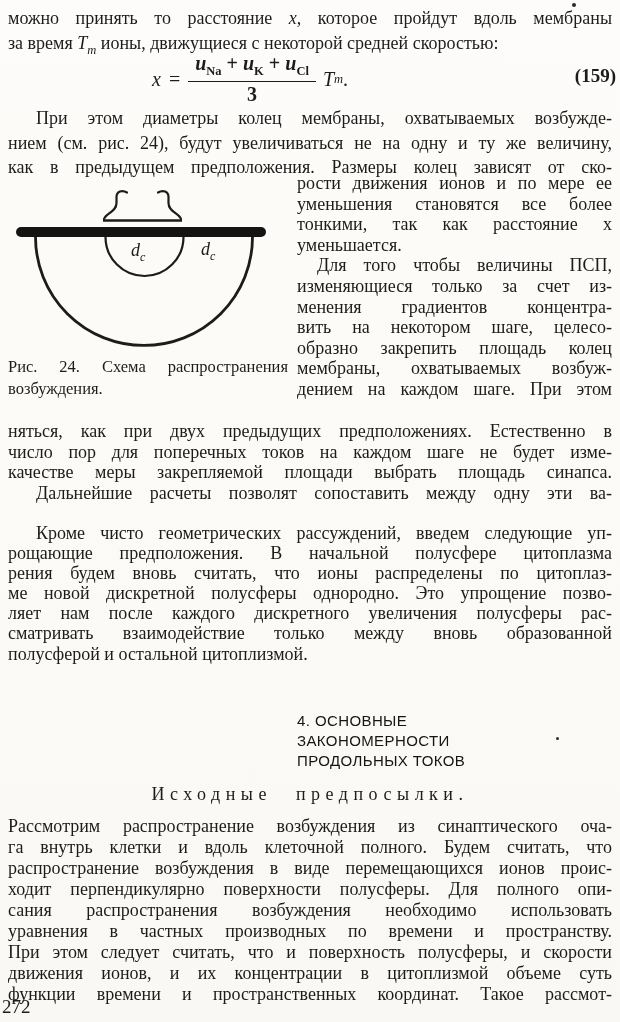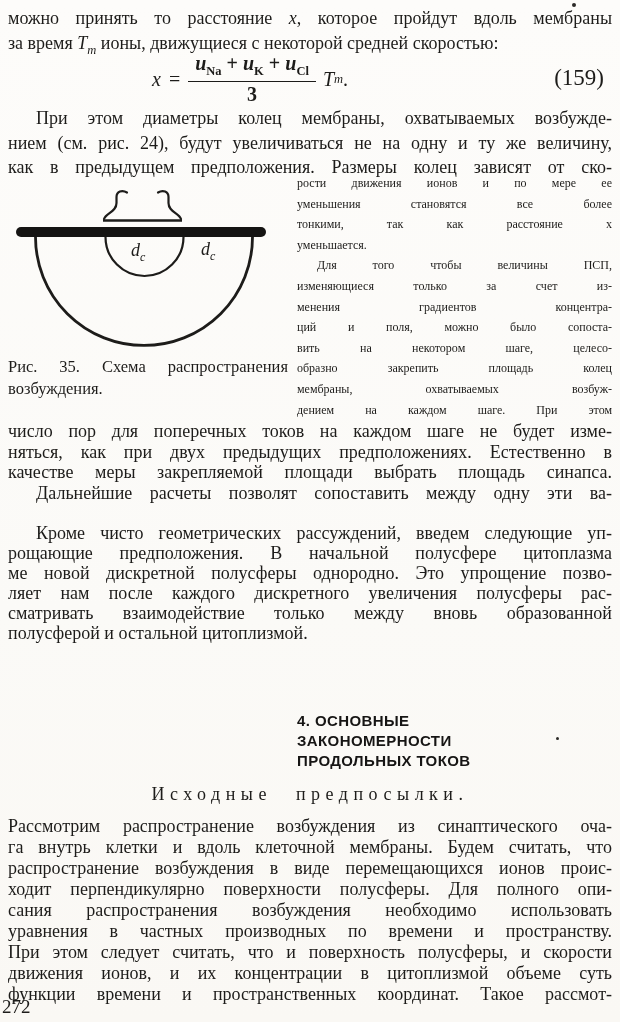--- a/index.html
+++ b/index.html
@@ -19,33 +19,33 @@
   #formula-row{left:0;top:52px;width:620px;height:52px;}
   #eq-body{position:absolute;left:152px;top:0;display:flex;align-items:center;font-size:20px;}
   #eq-body sub{font-size:12.5px;font-style:normal;}
   .eq-sign{margin:0 8px;}
   .frac{display:inline-block;text-align:center;vertical-align:middle;font-weight:bold;}
   .frac .num{display:block;border-bottom:1.6px solid #1d1c1a;padding:0 7px 2px 7px;}
   .frac .den{display:block;padding-top:1px;}
   .op{margin:0 5px;}
   .tfac{margin-left:7px;}
   #eq-body sub.msub{font-style:italic;}
-  #eq-tag{position:absolute;right:16px;top:13px;font-size:23px;}
+  #eq-tag{position:absolute;right:4px;top:13px;font-size:19px;font-weight:bold;}
   #para-rings{left:8px;top:106px;width:604px;font-size:18px;line-height:24.5px;}
-  #right-col{left:297px;top:173px;width:315px;font-size:12px;line-height:20.6px;}
+  #right-col{left:297px;top:173px;width:315px;font-size:18px;line-height:20.6px;}
   #fig{left:8px;top:186px;width:282px;height:162px;}
   .dc{font-size:18px;font-style:italic;}
   .dc sub{font-size:12px;font-style:italic;}
   #dc1{left:131px;top:240px;}
   #dc2{left:201px;top:239px;}
   #caption{left:8px;top:356px;width:280px;font-size:16.5px;line-height:21.5px;}
   #para-pores{left:8px;top:421px;width:604px;font-size:18px;line-height:20.6px;}
   #para-assume{left:8px;top:523px;width:604px;font-size:18px;line-height:20.1px;}
   #heading{left:297px;top:711px;width:310px;font-family:"Liberation Sans",sans-serif;
-           font-weight:700;font-size:15px;line-height:20px;letter-spacing:.4px;color:#161514;}
+           font-weight:400;font-size:15px;line-height:20px;letter-spacing:.4px;color:#161514;}
   #leadin{left:8px;top:784px;width:604px;text-align:center;font-size:18px;
           letter-spacing:5.5px;word-spacing:14px;}
   #para-init{left:8px;top:816px;width:604px;font-size:18px;line-height:21px;}
   #pagenum{left:2px;top:996px;font-size:19px;}
   .speck{background:#2c2a27;border-radius:50%;}
   #speck1{left:572px;top:3px;width:4px;height:4px;}
   #speck2{left:556px;top:737px;width:3px;height:3px;}
   svg{display:block;}
 </style>
 </head>
@@ -83,21 +83,20 @@
   </div>
 
   <div class="abs" id="right-col">
     <div class="line">рости движения ионов и по мере ее</div>
     <div class="line">уменьшения становятся все более</div>
     <div class="line">тонкими, так как расстояние x</div>
     <div class="line nl">уменьшается.</div>
     <div class="line ind" style="text-indent:20px;">Для того чтобы величины ПСП,</div>
     <div class="line">изменяющиеся только за счет из-</div>
     <div class="line">менения градиентов концентра-</div>
-    <div class="line">ций и поля, можно было сопоста-</div>
     <div class="line">вить на некотором шаге, целесо-</div>
     <div class="line">образно закрепить площадь колец</div>
     <div class="line">мембраны, охватываемых возбуж-</div>
     <div class="line">дением на каждом шаге. При этом</div>
   </div>
 
   <div class="abs" id="fig">
     <svg width="282" height="162" viewBox="0 0 282 162">
 
       <path d="M 96 33 C 98 27 108.5 26 108.5 17 L 108.5 11 C 108.5 5.5 114 3.5 119 6.5" fill="none" stroke="#1d1c1a" stroke-width="2.2" stroke-linecap="round"></path>
@@ -107,51 +106,52 @@
       <rect x="8" y="41" width="250" height="10" rx="5" fill="#151413"></rect>
 
       <path d="M 97.5 51 A 39 39 0 0 0 175.5 51" fill="none" stroke="#1d1c1a" stroke-width="2.2"></path>
 
       <path d="M 27.5 51 A 108.5 108.5 0 0 0 244.5 51" fill="none" stroke="#1d1c1a" stroke-width="2.8"></path>
     </svg>
   </div>
   <span class="abs dc" id="dc1"><span class="it">d</span><sub>c</sub></span>
   <span class="abs dc" id="dc2"><span class="it">d</span><sub>c</sub></span>
   <div class="abs" id="caption">
-    <div class="line">Рис. 35. Схема распространения</div>
+    <div class="line">Рис. 24. Схема распространения</div>
     <div class="line nl">возбуждения.</div>
   </div>
 
   <div class="abs" id="para-pores">
+    <div class="line">няться, как при двух предыдущих предположениях. Естественно в</div>
     <div class="line">число пор для поперечных токов на каждом шаге не будет изме-</div>
-    <div class="line">няться, как при двух предыдущих предположениях. Естественно в</div>
     <div class="line">качестве меры закрепляемой площади выбрать площадь синапса.</div>
     <div class="line ind">Дальнейшие расчеты позволят сопоставить между одну эти ва-</div>
   </div>
 
   <div class="abs" id="para-assume">
     <div class="line ind">Кроме чисто геометрических рассуждений, введем следующие уп-</div>
     <div class="line">рощающие предположения. В начальной полусфере цитоплазма</div>
+    <div class="line">рения будем вновь считать, что ионы распределены по цитоплаз-</div>
     <div class="line">ме новой дискретной полусферы однородно. Это упрощение позво-</div>
     <div class="line">ляет нам после каждого дискретного увеличения полусферы рас-</div>
     <div class="line">сматривать взаимодействие только между вновь образованной</div>
     <div class="line nl">полусферой и остальной цитоплизмой.</div>
   </div>
 
   <div class="abs" id="heading">
     <div>4. ОСНОВНЫЕ</div>
     <div>ЗАКОНОМЕРНОСТИ</div>
     <div>ПРОДОЛЬНЫХ ТОКОВ</div>
   </div>
 
   <div class="abs" id="leadin">Исходные предпосылки.</div>
 
   <div class="abs" id="para-init">
     <div class="line">Рассмотрим распространение возбуждения из синаптического оча-</div>
-    <div class="line">га внутрь клетки и вдоль клеточной мембраны. Будем считать, что</div>
+    <div class="line">га внутрь клетки и вдоль клеточной полного. Будем считать, что</div>
     <div class="line">распространение возбуждения в виде перемещающихся ионов проис-</div>
     <div class="line">ходит перпендикулярно поверхности полусферы. Для полного опи-</div>
     <div class="line">сания распространения возбуждения необходимо использовать</div>
     <div class="line">уравнения в частных производных по времени и пространству.</div>
     <div class="line">При этом следует считать, что и поверхность полусферы, и скорости</div>
     <div class="line">движения ионов, и их концентрации в цитоплизмой объеме суть</div>
     <div class="line">функции времени и пространственных координат. Такое рассмот-</div>
   </div>
 
   <div class="abs" id="pagenum">272</div>

